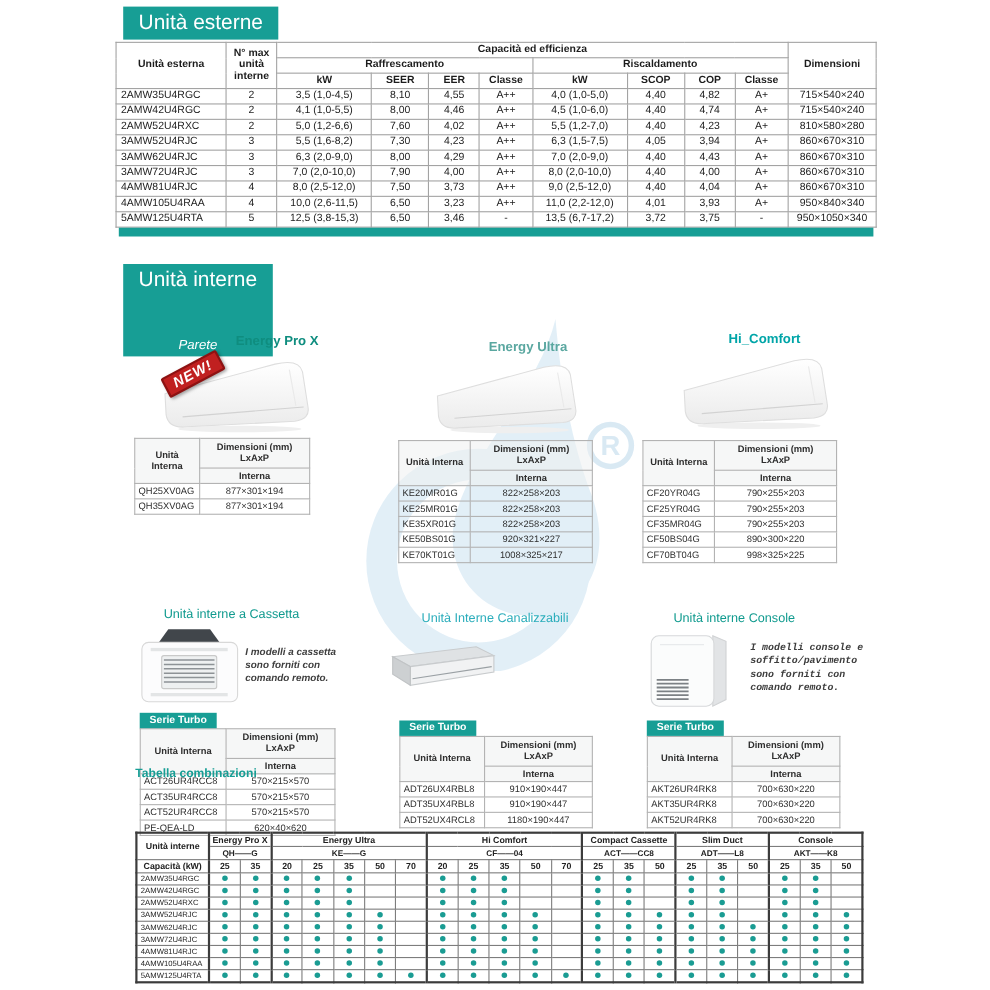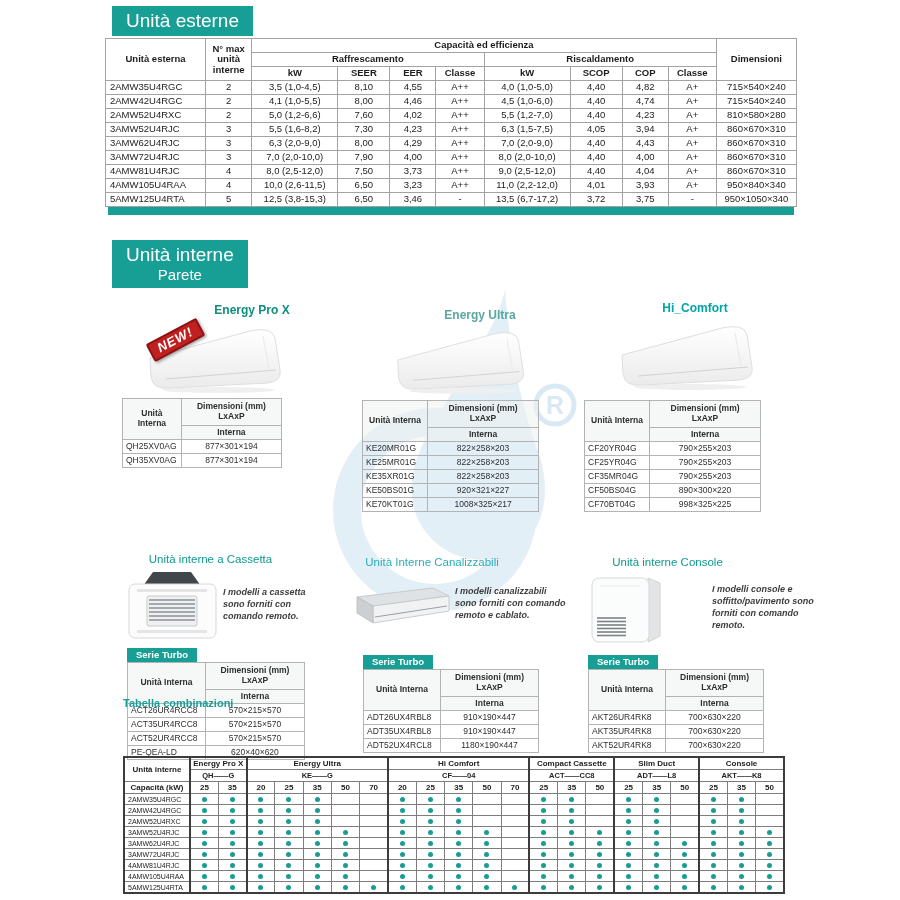--- a/index.html
+++ b/index.html
@@ -3,21 +3,21 @@
 <meta charset="utf-8">
 <style>
   html,body{margin:0;padding:0;background:#fff;}
   .page{position:relative;width:900px;height:900px;background:#fff;overflow:hidden;
         font-family:"Liberation Sans",sans-serif;color:#222;}
   .abs{position:absolute;}
 
   
   .badge{background:#179e95;color:#fff;text-align:center;padding:4px 14px;}
   .badge .l1{font-size:19px;line-height:1.15;}
-  .badge .l2{font-size:15px;line-height:1.2;}
+  .badge .l2{font-size:12px;font-style:italic;line-height:1.2;margin-top:40px;}
 
   
   .spec{border-collapse:collapse;width:692px;background:transparent;}
   .spec th,.spec td{border:1px solid #a3a3a3;font-size:9.5px;padding:0 2px;text-align:center;height:13px;line-height:1.1;color:#1c1c1c;}
   .spec th{font-weight:bold;}
   .spec tbody td:first-child{text-align:left;padding-left:4px;}
   .tealbar{height:8px;background:#179e95;width:686px;margin:0 auto;}
 
   
   .mini{border-collapse:collapse;width:100%;table-layout:fixed;}
@@ -382,44 +382,43 @@
       <line x1="24" y1="38" x2="70" y2="38"></line>
         <line x1="24" y1="42" x2="70" y2="42"></line>
       <line x1="24" y1="46" x2="70" y2="46"></line>
         <line x1="24" y1="50" x2="70" y2="50"></line>
     </g>
     <rect x="12" y="19" width="70" height="3" fill="#e3e5e6"></rect>
     <rect x="12" y="60" width="70" height="3" fill="#e3e5e6"></rect>
   </svg>
   <div class="abs desc" style="left:223px;top:586px;width:100px;">I modelli a cassetta sono forniti con comando remoto.</div>
 
-  <div class="abs sec-title" style="left: 337px; top: 556px; width: 190px; color: rgb(42, 173, 187);">Unità Interne Canalizzabili</div>
+  <div class="abs sec-title" style="left: 355px; top: 556px; width: 190px; color: rgb(42, 173, 187);">Unità Interne Canalizzabili</div>
   <svg class="abs img-box" style="left:345px;top:585px;" width="110" height="46" viewBox="0 0 110 46">
     <path d="M12 12 L88 3 L104 11 L28 21 Z" fill="#dfe2e4" stroke="#c8cbcd"></path>
     <path d="M28 21 L104 11 L104 26 L28 38 Z" fill="#f1f2f3" stroke="#c8cbcd"></path>
     <path d="M12 12 L28 21 L28 38 L12 28 Z" fill="#cdd0d2" stroke="#c0c3c5"></path>
     <path d="M30 32 L102 21" stroke="#9aa0a4" fill="none"></path>
   </svg>
-  <div class="abs desc" style="left:455px;top:585px;width:112px;">I modelli canalizzabili sono forniti con comando remoto e cablato.</div>
 
   <div class="abs sec-title" style="left: 575px; top: 556px; width: 185px; color: rgb(15, 154, 142);">Unità interne Console</div>
   <svg class="abs img-box" style="left:588px;top:574px;" width="78" height="72" viewBox="0 0 78 72">
     <path d="M60 4 L72 9 L72 62 L60 68 Z" fill="#e2e4e6" stroke="#d0d2d4"></path>
     <rect x="4" y="4" width="57" height="64" rx="7" fill="#fbfcfc" stroke="#d6d8da"></rect>
     <line x1="12" y1="12" x2="52" y2="12" stroke="#e8eaec"></line>
     <g stroke="#7c8185" stroke-width="1.6">
       <line x1="9" y1="44" x2="38" y2="44"></line>
         <line x1="9" y1="47.5" x2="38" y2="47.5"></line>
       <line x1="9" y1="51" x2="38" y2="51"></line>
         <line x1="9" y1="54.5" x2="38" y2="54.5"></line>
       <line x1="9" y1="58" x2="38" y2="58"></line>
         <line x1="9" y1="61.5" x2="38" y2="61.5"></line>
     </g>
   </svg>
-  <div class="abs desc" style="left:712px;top:583px;width:106px;">I modelli console e soffitto/pavimento sono forniti con comando remoto.</div>
+  <div class="abs desc" style="left:682px;top:583px;width:106px;font-family:Liberation Mono, monospace;">I modelli console e soffitto/pavimento sono forniti con comando remoto.</div>
 
   <div class="abs" style="left:127px;top:644px;width:178px;">
     <span class="st-label">Serie Turbo</span>
     <table class="mini st" style="width:100%;">
       <colgroup>
           <col style="width:44%">
           <col>
         </colgroup>
       <thead>
         <tr>

